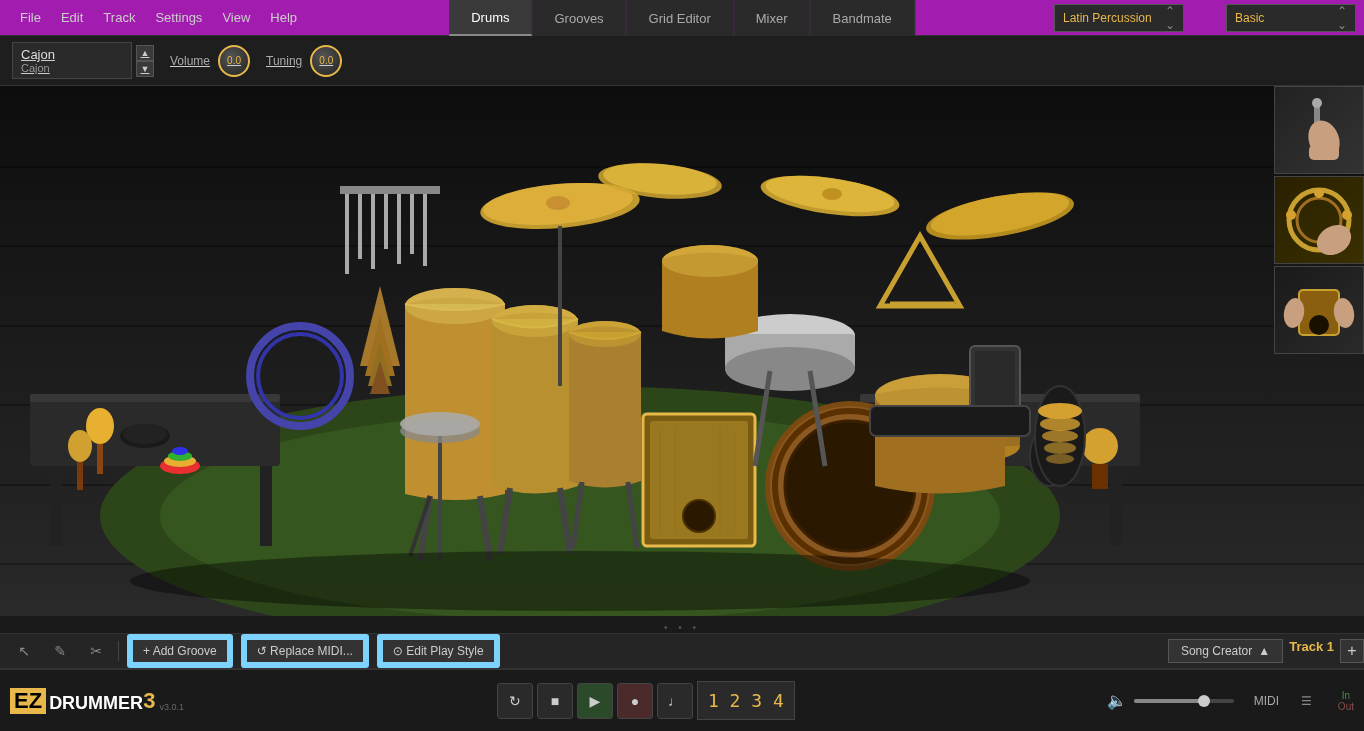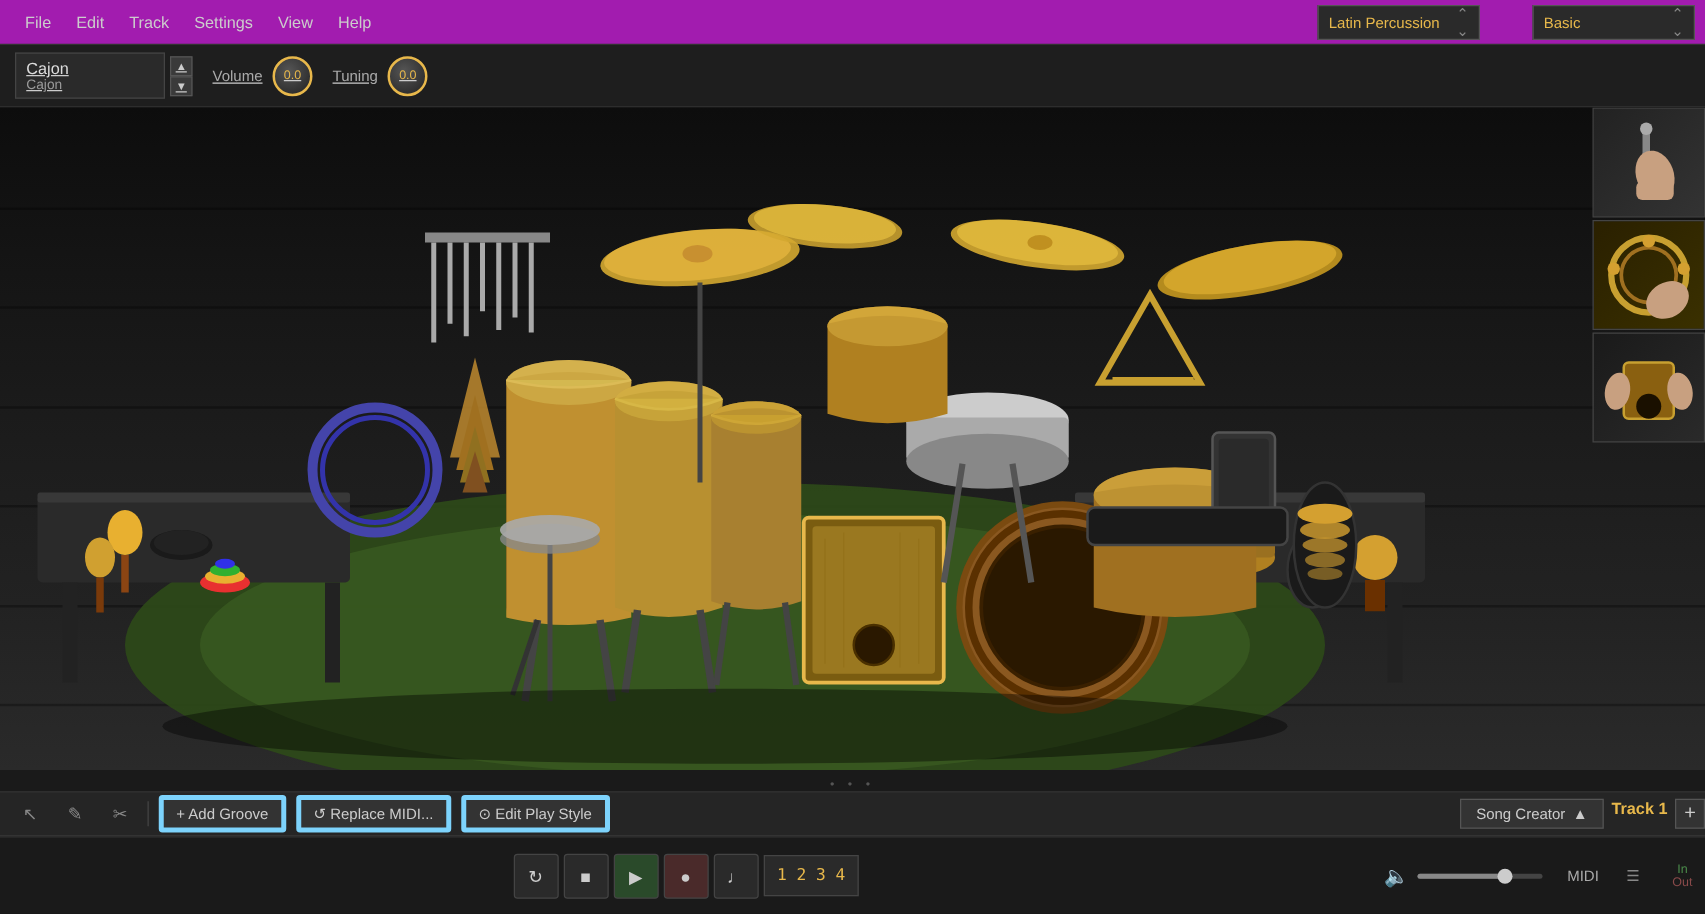--- a/index.html
+++ b/index.html
@@ -245,21 +245,21 @@
       justify-content: center;
       border-radius: 3px;
     }
     .toolbar-sep {
       width: 1px;
       height: 20px;
       background: #444;
     }
     .toolbar-text-btn {
       background: #333;
-      border: 4px solid #7dd3fc;
+      border: 6px solid #7dd3fc;
       color: #ccc;
       font-size: 12px;
       padding: 4px 10px;
       cursor: pointer;
       border-radius: 3px;
       display: flex;
       align-items: center;
       gap: 5px;
     }
 
@@ -370,21 +370,21 @@
       border-radius: 3px;
     }
     .trans-btn.play { background: #2a4a2a; }
     .trans-btn.record { background: #4a2a2a; }
 
     
     .beat-indicator {
       background: #2a2a2a;
       border: 1px solid #444;
       color: #e8b84b;
-      font-size: 13px;
+      font-size: 18px;
       padding: 8px 10px;
       font-family: monospace;
     }
 
     
     .sign-tempo-box {
       background: #2a2a2a;
       border: 1px solid #444;
       display: flex;
       height: 40px;
@@ -496,20 +496,27 @@
 <body>
 
 <div id="menu-bar">
   <div class="menu-item">File</div>
   <div class="menu-item">Edit</div>
   <div class="menu-item">Track</div>
   <div class="menu-item">Settings</div>
   <div class="menu-item">View</div>
   <div class="menu-item">Help</div>
 
+  <div id="tabs">
+    <div class="tab active">Drums</div>
+    <div class="tab">Grooves</div>
+    <div class="tab">Grid Editor</div>
+    <div class="tab">Mixer</div>
+    <div class="tab">Bandmate</div>
+  </div>
 
   <div id="preset-area">
     <div class="preset-select">
       <span>Latin Percussion</span>
       <span class="arrow">⌃<br>⌄</span>
     </div>
     <div class="preset-select">
       <span>Basic</span>
       <span class="arrow">⌃<br>⌄</span>
     </div>
@@ -764,20 +771,26 @@
       <span>Song Creator</span>
       <span>▲</span>
     </div>
     <span class="track-label">Track 1</span>
     <div class="add-track-btn">+</div>
   </div>
 </div>
 
 <div id="transport-bar">
 
+  <div id="logo-area">
+    <span class="logo-ez">EZ</span>
+    <span class="logo-drummer">DRUMMER</span>
+    <span class="logo-3">3</span>
+    <span class="logo-version">v3.0.1</span>
+  </div>
 
   <div id="transport-controls">
     <button class="trans-btn">↻</button>
     <button class="trans-btn">■</button>
     <button class="trans-btn play">▶</button>
     <button class="trans-btn record">●</button>
     <button class="trans-btn">♩</button>
     <div class="beat-indicator">1 2 3 4</div>
   </div>
 

